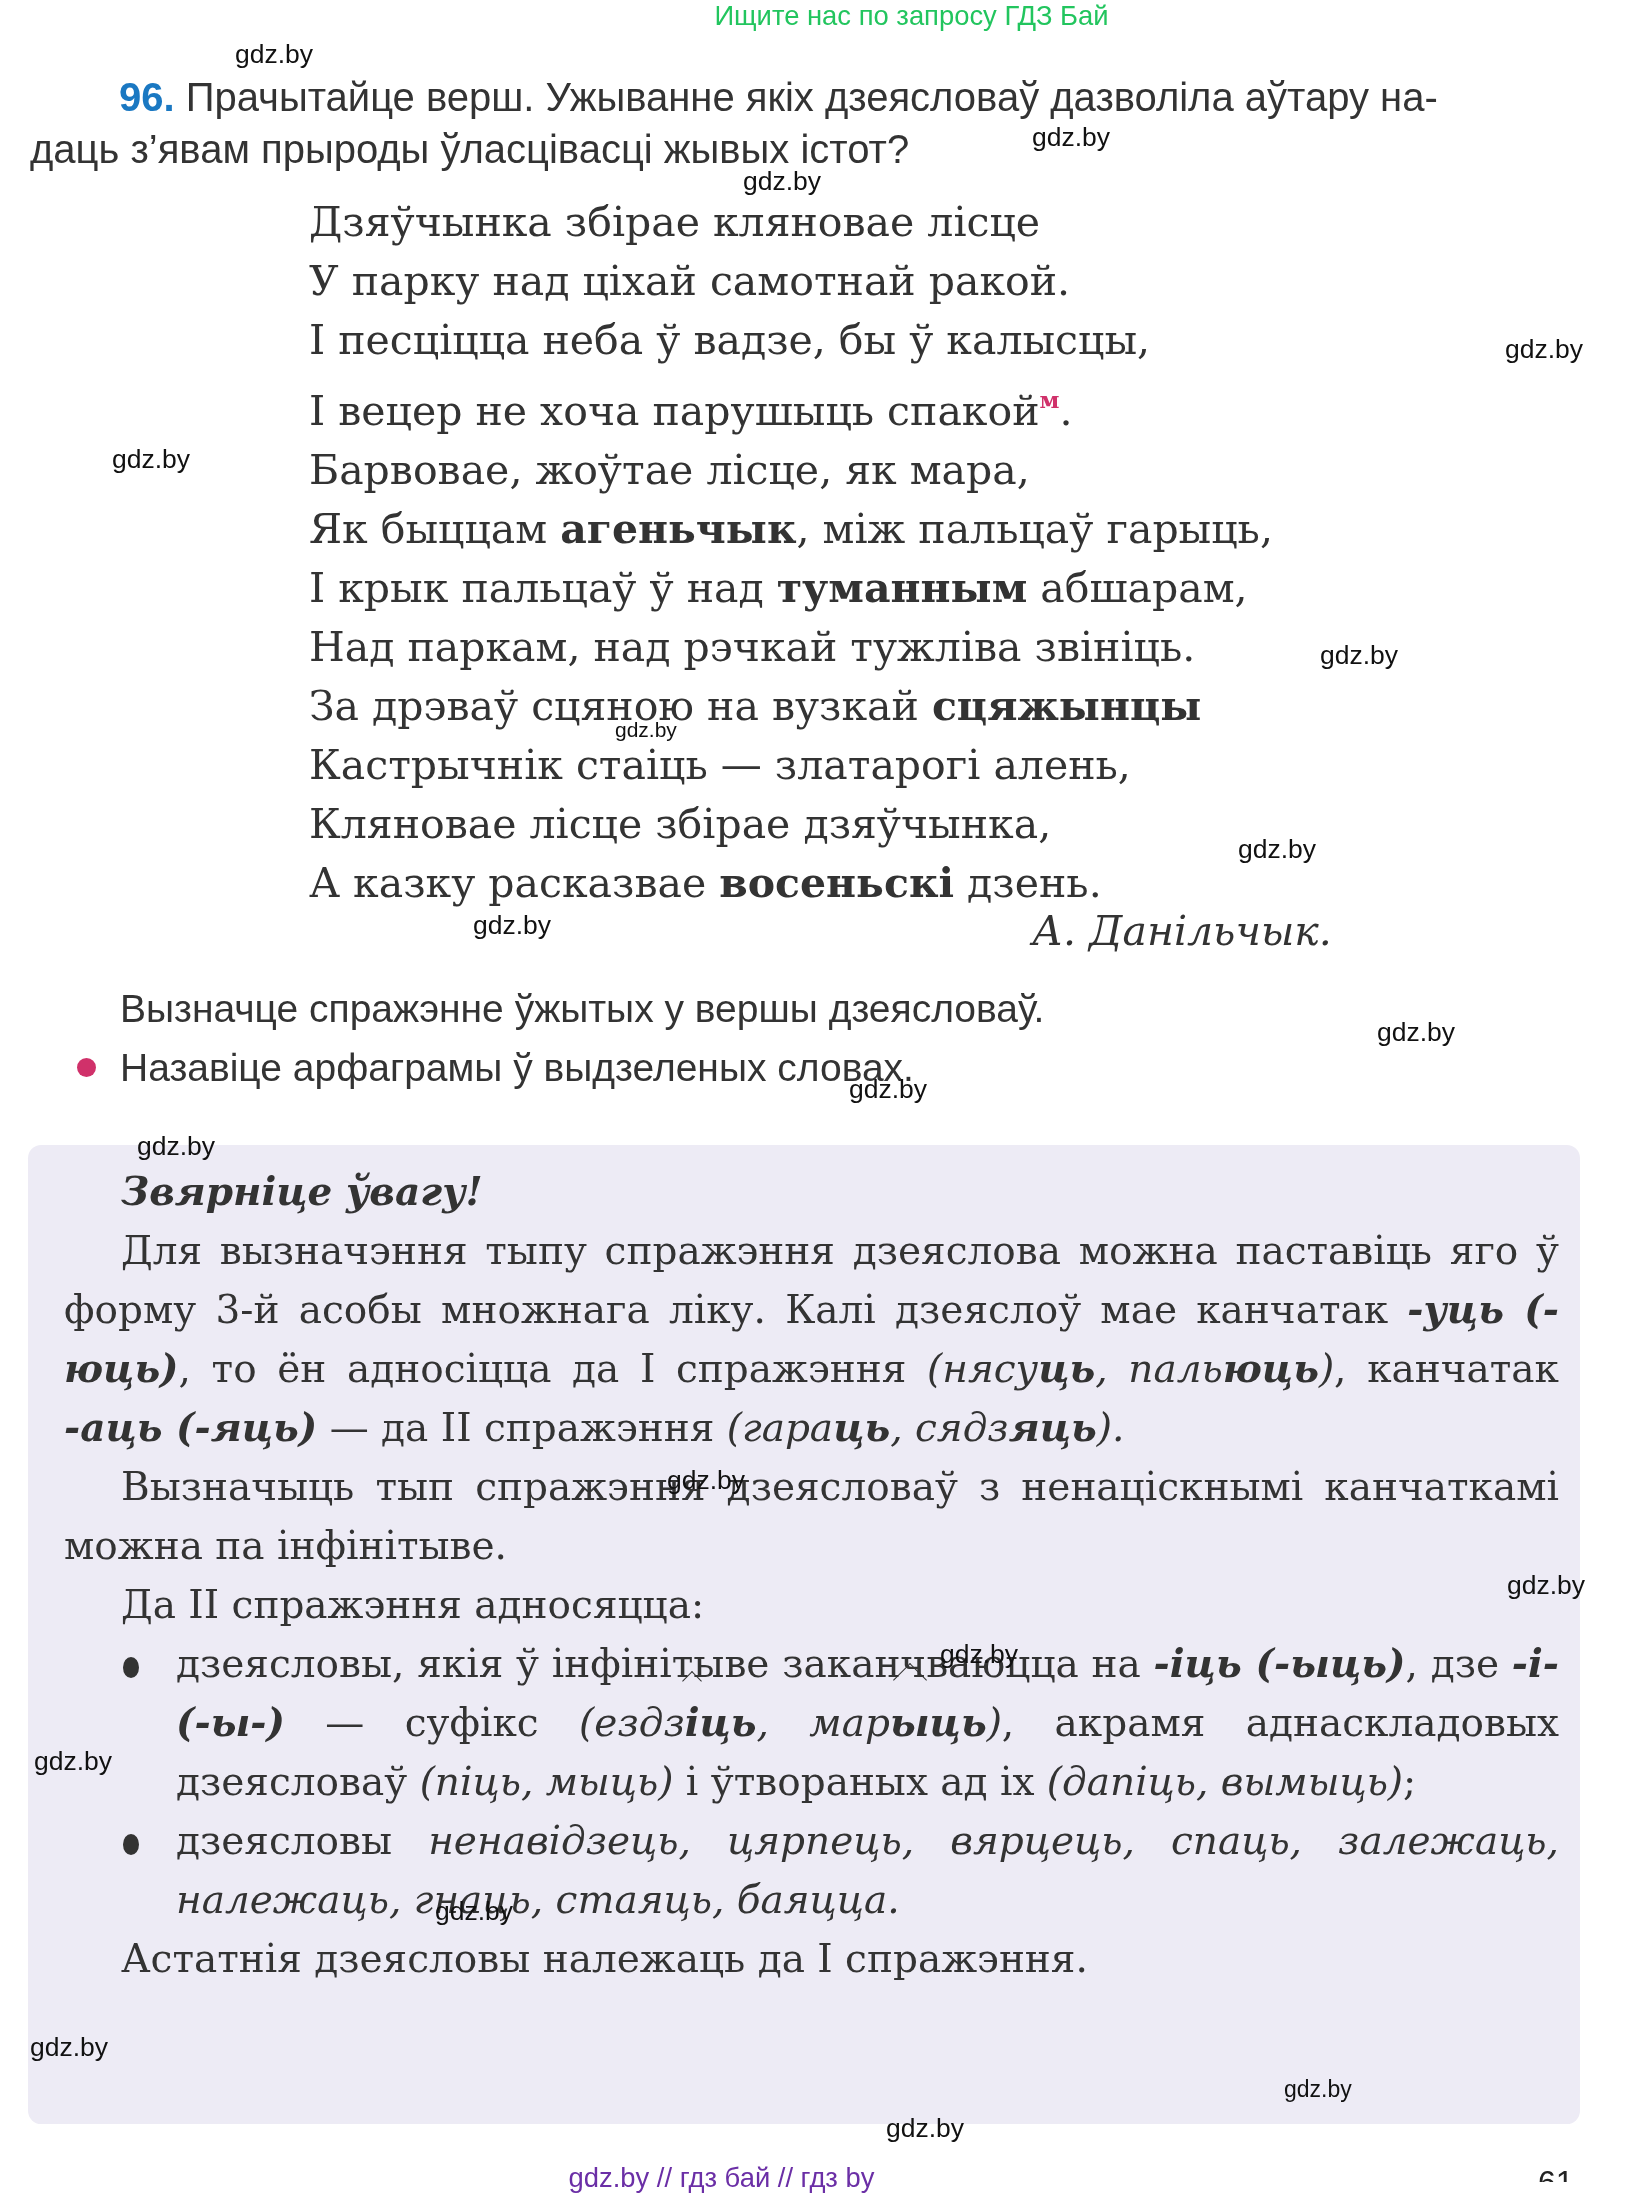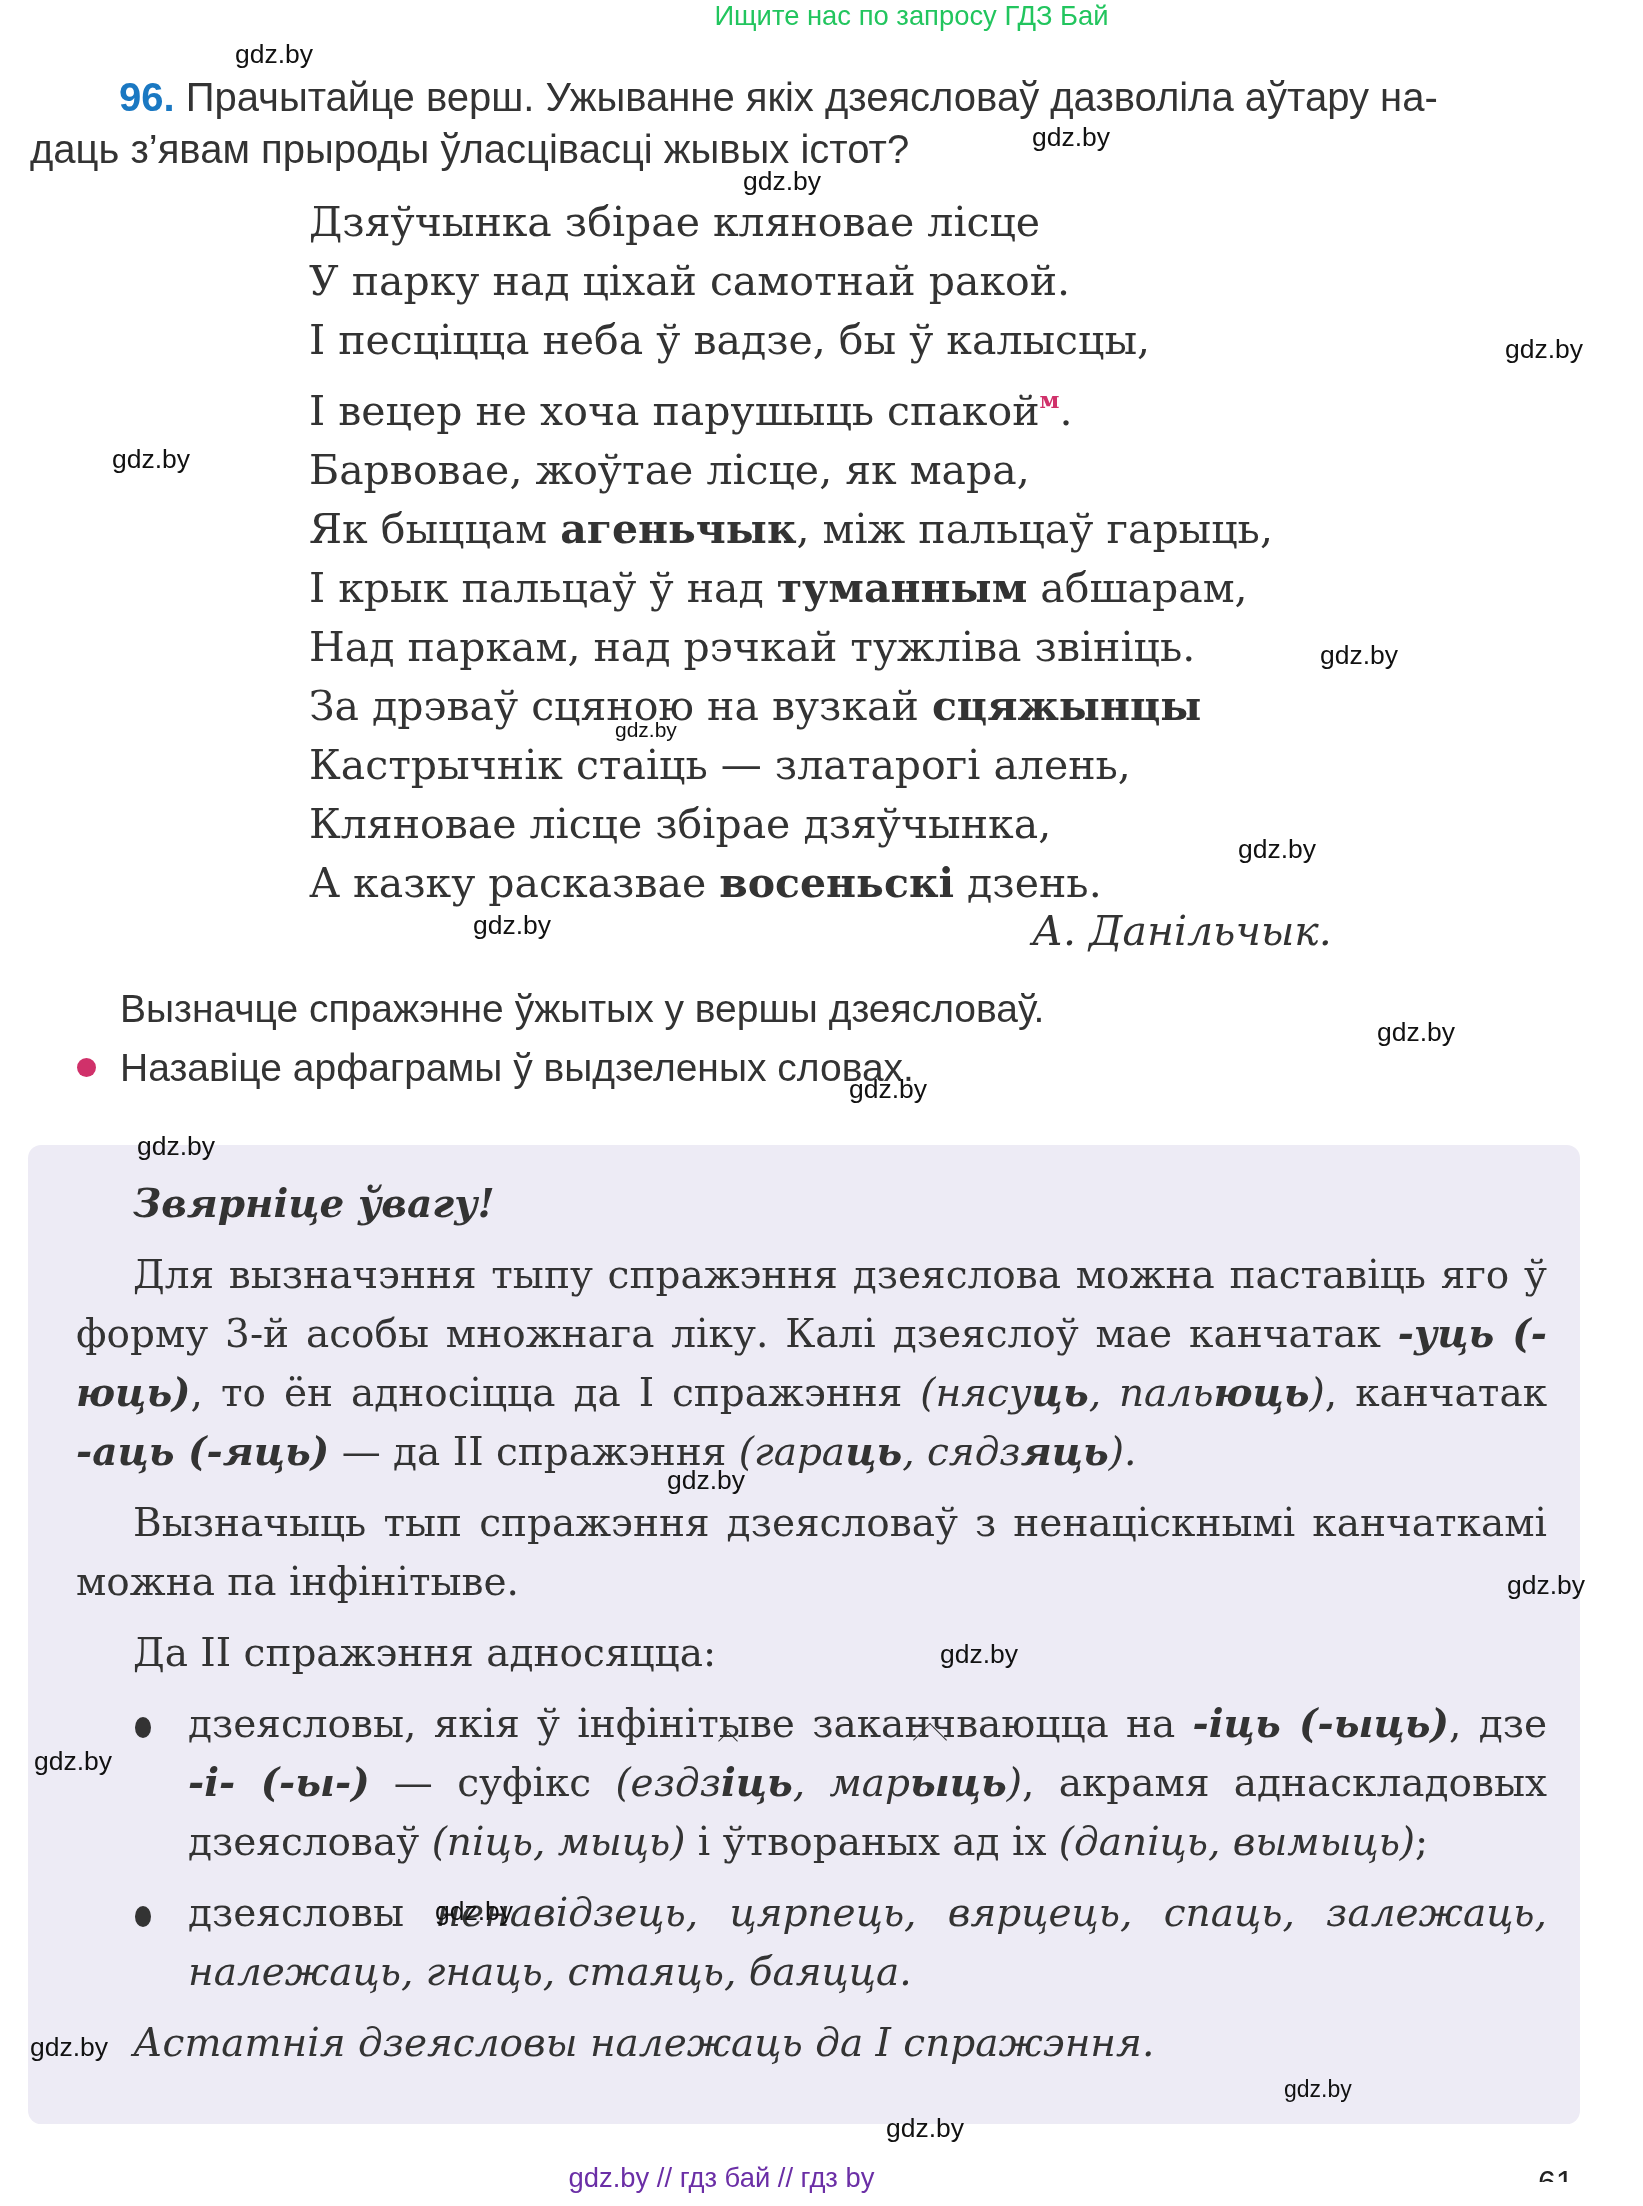--- a/index.html
+++ b/index.html
@@ -45,21 +45,21 @@
   }
   .box {
     left: 28px; top: 1145px; width: 1552px; height: 979px;
     background: #edebf5; border-radius: 13.2px;
   }
   .boxtext {
     left: 64px; top: 1162px; width: 1495px;
     font-family: "DejaVu Serif", serif; font-size: 39px; line-height: 59px; color: #333333;
     text-align: justify;
   }
-  .boxtext p { margin: 12px; }
+  .boxtext p { margin: 0; }
   .boxtext .ind { text-indent: 57px; }
   .boxtext .title { font-style: italic; font-weight: bold; padding-left: 57px; }
   .boxtext i { font-style: italic; }
   .boxtext .bi { font-style: italic; font-weight: bold; }
   .boxtext .bul { position: relative; padding-left: 112px; }
   .boxtext .bul .bdot {
     position: absolute; left: 59px; top: 23px; width: 16px; height: 21px; border-radius: 50%;
     background: #333333;
   }
   .suf { position: relative; display: inline-block; }
@@ -111,21 +111,21 @@
 </div>
 
 <div class="abs box"></div>
 <div class="abs boxtext">
   <p class="title">Звярніце ўвагу!</p>
   <p class="ind"><span>Для вызначэння тыпу спражэння дзеяслова можна паставіць яго ў форму 3-й асобы множнага ліку. Калі дзеяслоў мае канчатак </span><span class="bi">-уць (-юць)</span><span>, то ён адносіцца да І спражэння </span><i>(нясу</i><span class="bi">ць</span><i>, </i><i>паль</i><span class="bi">юць</span><i>)</i><span>, канчатак </span><span class="bi">-аць (-яць)</span><span> — да ІІ спражэння </span><i>(гара</i><span class="bi">ць</span><i>, </i><i>сядз</i><span class="bi">яць</span><i>).</i></p>
   <p class="ind">Вызначыць тып спражэння дзеясловаў з ненаціскнымі канчаткамі можна па інфінітыве.</p>
   <p class="ind">Да ІІ спражэння адносяцца:</p>
   <p class="bul"><span class="bdot"></span><span>дзеясловы, якія ў інфінітыве заканчваюцца на </span><span class="bi">-іць (-ыць)</span><span>, дзе </span><span class="bi">-і- (-ы-)</span><span> — суфікс </span><i>(ездз</i><span class="bi suf">і</span><span class="bi">ць</span><i>, </i><i>мар</i><span class="bi suf wide">ы</span><span class="bi">ць</span><i>)</i><span>, акрамя аднаскладовых дзеясловаў </span><i>(піць, мыць)</i><span> і ўтвораных ад іх </span><i>(дапіць, вымыць)</i><span>;</span></p>
   <p class="bul"><span class="bdot"></span><span>дзеясловы </span><i>ненавідзець, цярпець, вярцець, спаць, залежаць, належаць, гнаць, стаяць, баяцца.</i></p>
-  <p style="padding-left:57px;font-style:italic;">Астатнія дзеясловы належаць да І спражэння.</p>
+  <p style="padding-left:57px;">Астатнія дзеясловы належаць да І спражэння.</p>
 </div>
 
 <span class="abs wm" style="left:235px;top:40px">gdz.by</span>
 <span class="abs wm" style="left:1032px;top:123px">gdz.by</span>
 <span class="abs wm" style="left:743px;top:167px">gdz.by</span>
 <span class="abs wm" style="left:1505px;top:335px">gdz.by</span>
 <span class="abs wm" style="left:112px;top:445px">gdz.by</span>
 <span class="abs wm" style="left:1320px;top:641px">gdz.by</span>
 <span class="abs wm" style="left:615px;top:716px;font-size:21px">gdz.by</span>
 <span class="abs wm" style="left:1238px;top:835px">gdz.by</span>

